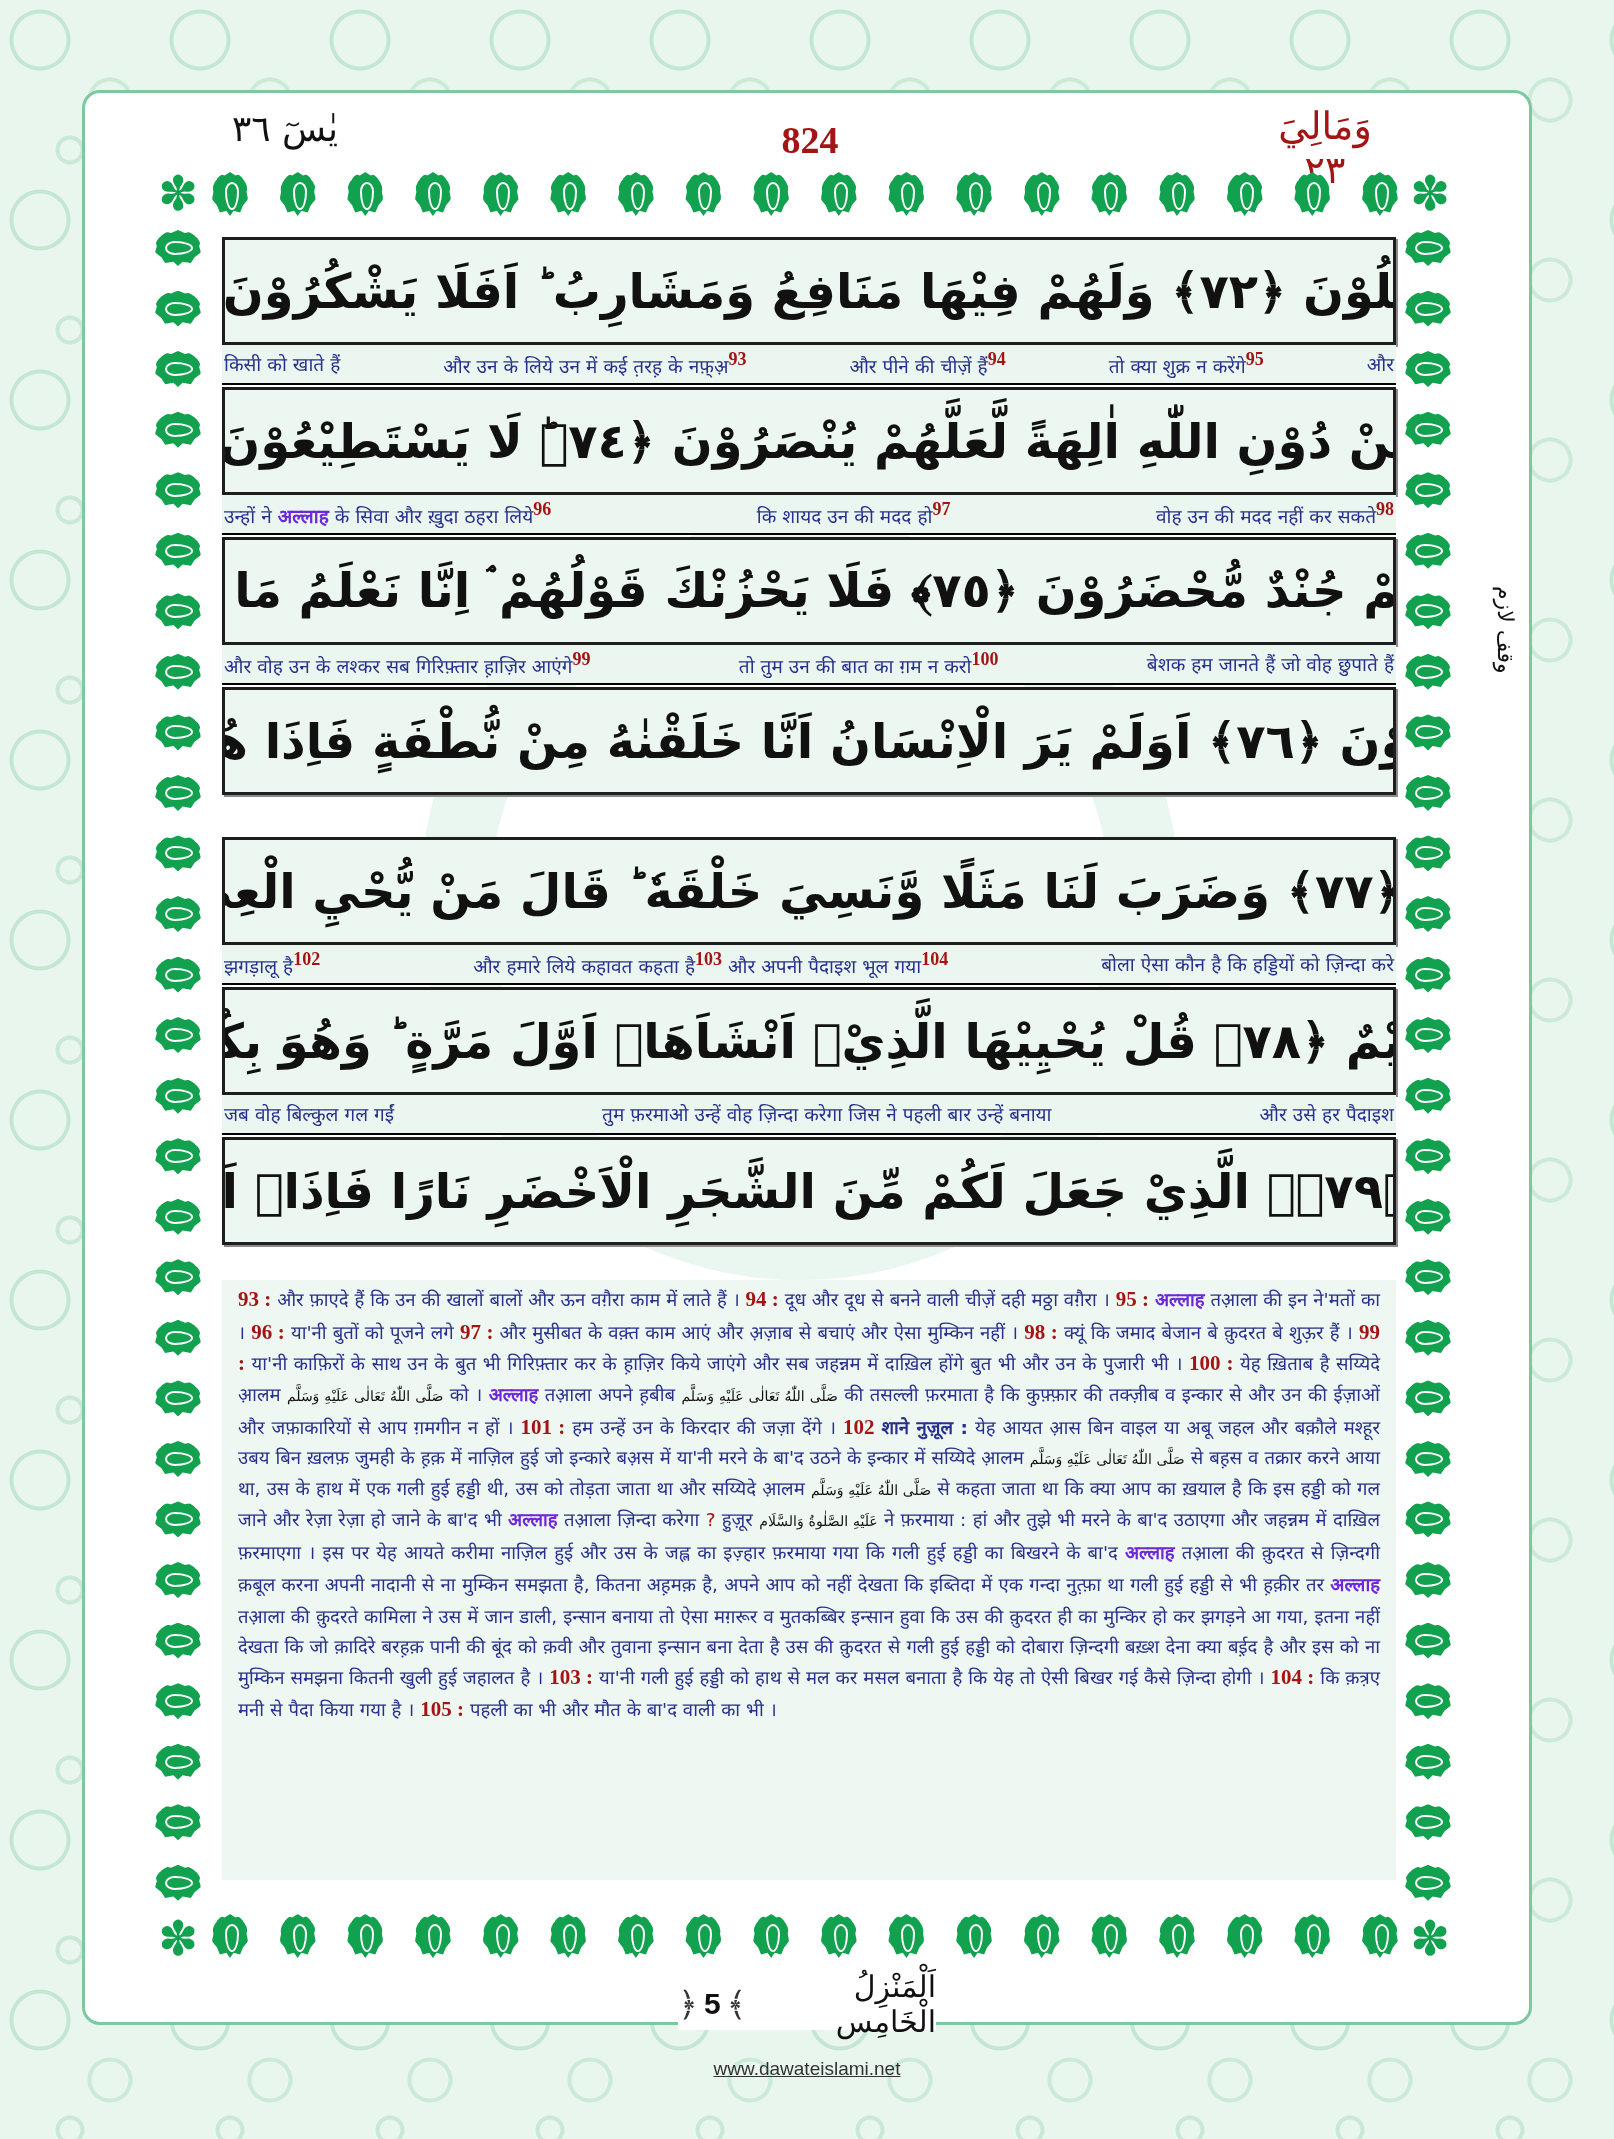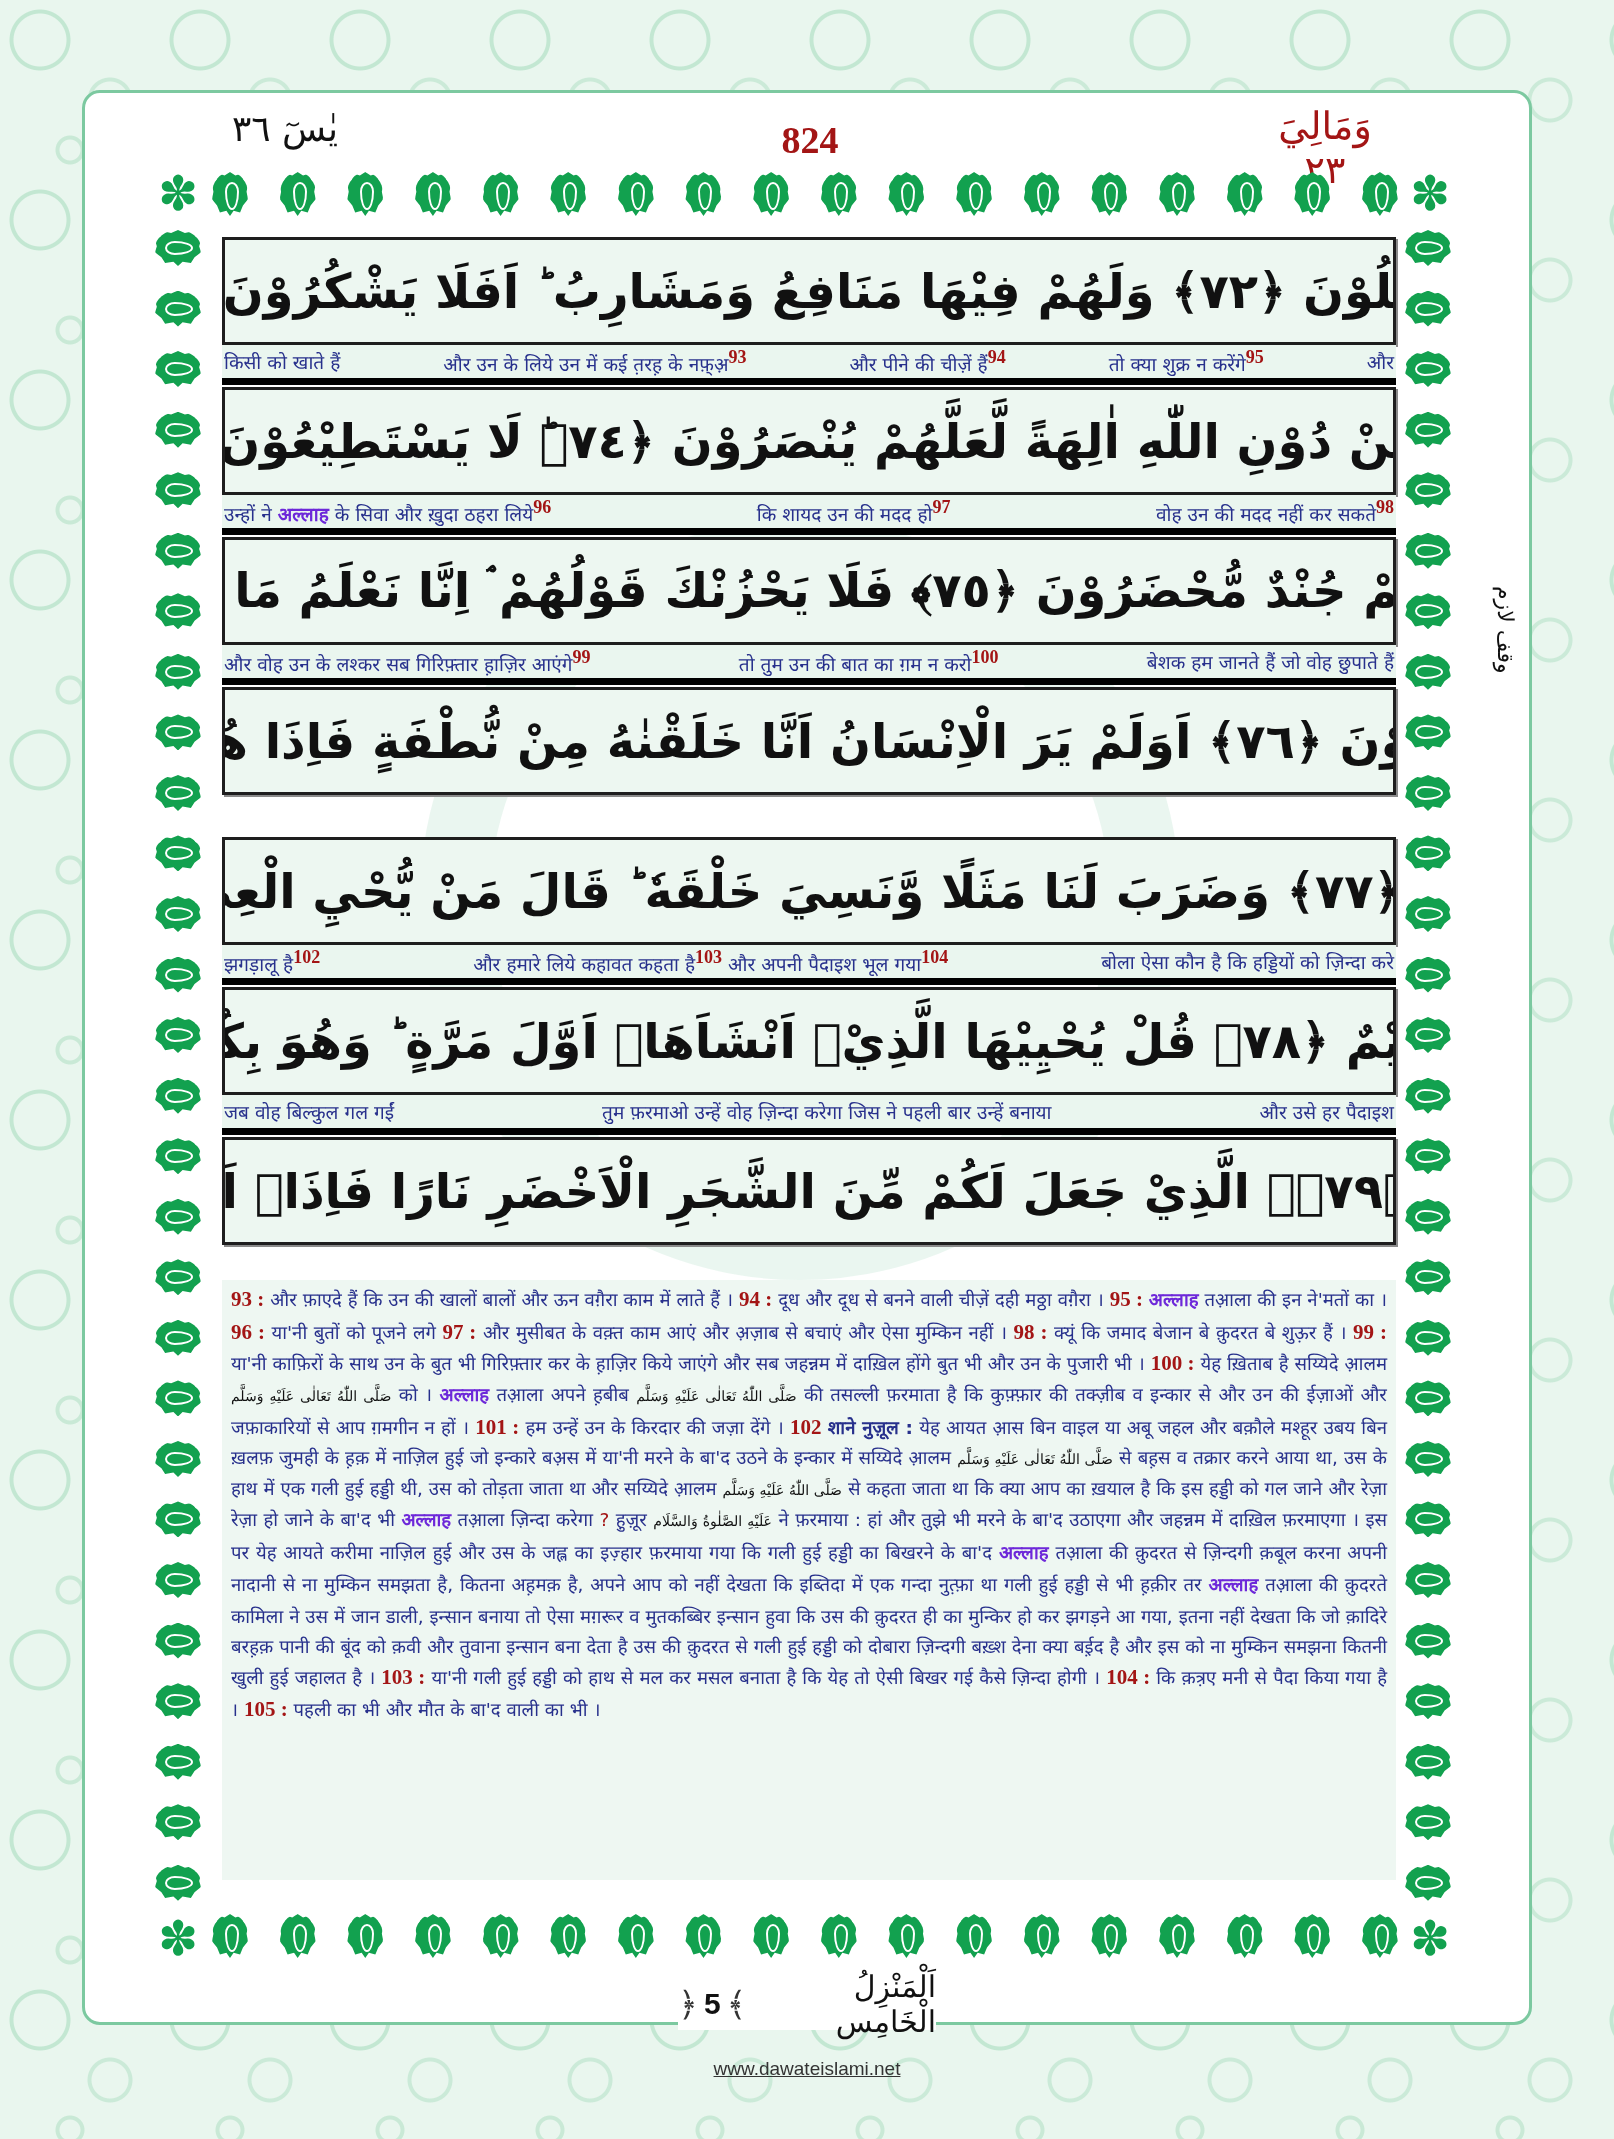--- a/index.html
+++ b/index.html
@@ -66,32 +66,32 @@
   .verse-box {
     height: 108px; border: 3px solid #1e1e1e; background: #edf7f1;
     display: flex; align-items: center; justify-content: center;
     direction: rtl; font-family: "DejaVu Sans", sans-serif; font-weight: bold;
     font-size: 48px; color: #111; white-space: nowrap; overflow: hidden;
     box-shadow: 2px 2px 0 #8a8a8a;
   }
   .trans {
     height: 40px; background: #eaf6ef; display: flex; align-items: center; justify-content: space-between;
     font-family: "DejaVu Sans", sans-serif; font-size: 19px; color: #27308c; padding: 0 2px;
-    white-space: nowrap; overflow: hidden; border-bottom: 7px solid #000000;
+    white-space: nowrap; overflow: hidden; border-bottom: 2px solid #000000;
   }
   .trans .seg { display: inline-block; }
   .trans sup, .comm sup, .num {
     color: #a31515; font-family: "Liberation Serif", serif; font-weight: bold;
   }
   .trans sup { font-size: 18px; vertical-align: 8px; }
   .allah { color: #6d28d9; font-weight: bold; font-family: Liberation Mono, monospace; }
   
   .comm {
     position: absolute; left: 222px; top: 1280px; width: 1174px; height: 600px;
-    background: #eef7f2; padding: 4px 9px;
+    background: #eef7f2; padding: 4px 16px;
     font-family: "DejaVu Sans", sans-serif; font-size: 18.5px; line-height: 30.2px; color: #27308c;
     text-align: justify; overflow: hidden;
   }
   .comm .num { font-size: 21px; }
   .comm .hl { color: #27308c; font-weight: bold; }
   .comm .q { color: #a31515; }
   .ar-honor { font-family: "DejaVu Serif", serif; font-size: 14px; color: #111; direction: rtl; unicode-bidi: isolate; }
   
   .side-note {
     position: absolute; left: 1478px; top: 565px; width: 40px; height: 130px;

